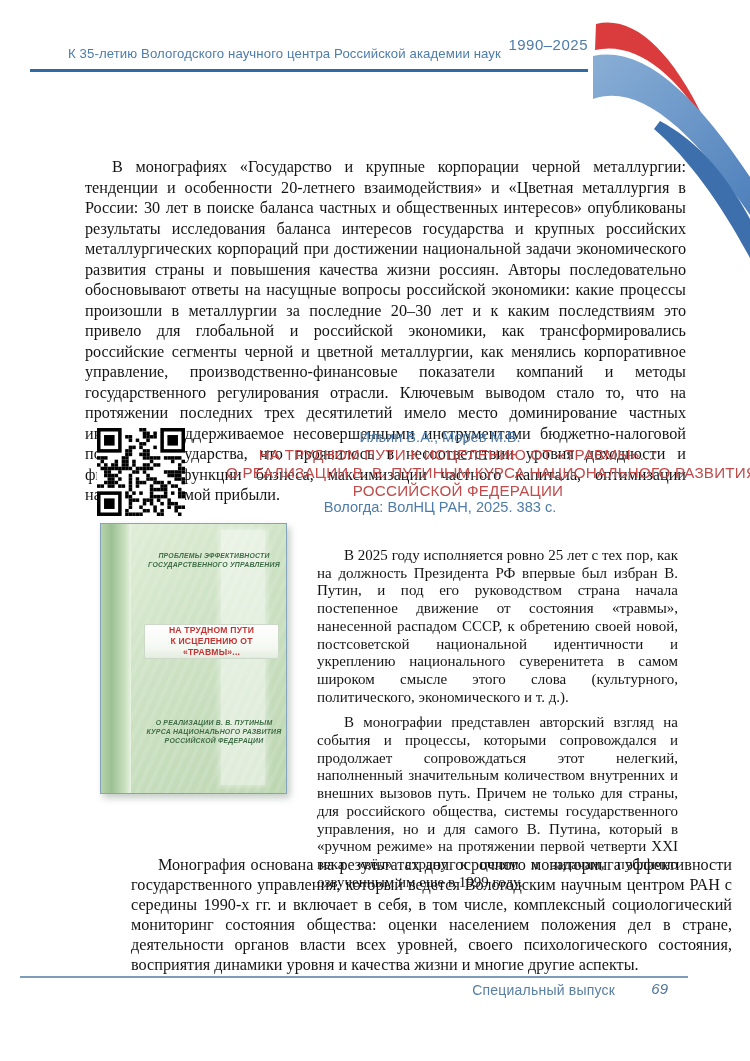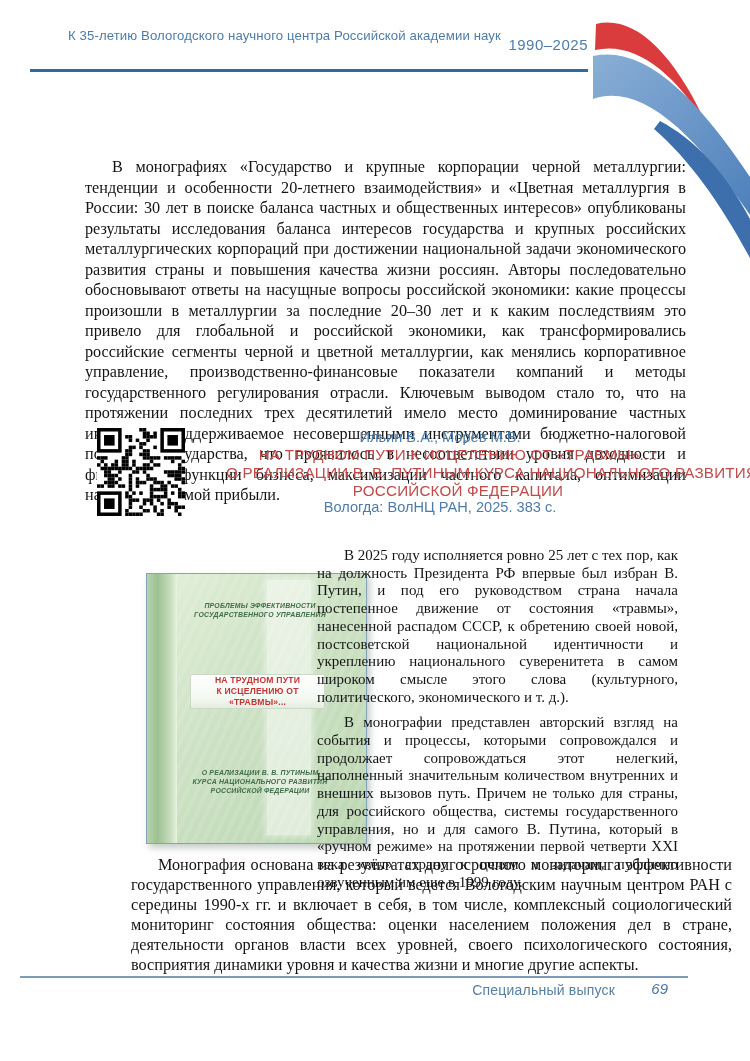--- a/index.html
+++ b/index.html
@@ -2,21 +2,21 @@
 <html lang="ru"><head>
 <meta charset="utf-8">
 <style>
   html,body{margin:0;padding:0;background:#ffffff;}
   .page{
     position:relative;width:750px;height:1061px;background:#ffffff;
     overflow:hidden;font-family:"Liberation Serif",serif;color:#141414;
   }
   
   .hdr-note{
-    position:absolute;left:68px;top:28px;
+    position:absolute;left:68px;top:46px;
     font-family:"Liberation Sans",sans-serif;font-size:13.2px;color:#4d7cab;
     letter-spacing:.1px;white-space:nowrap;
   }
   .hdr-years{
     position:absolute;right:162px;top:36px;
     font-family:"Liberation Sans",sans-serif;font-size:15px;color:#4d7cab;
     letter-spacing:.5px;
   }
   .hdr-rule{position:absolute;left:30px;top:69px;width:558px;height:3px;background:#2f6ba3;}
   .swoosh{position:absolute;top:0;right:0;width:160px;height:265px;}
@@ -33,28 +33,27 @@
   .cite{
     position:absolute;left:190px;top:429px;width:500px;text-align:center;
     font-family:Liberation Sans, sans-serif;
   }
   .cite div{white-space:nowrap;}
   .cite-authors{font-size:14.6px;line-height:17.4px;color:#4d7cab;}
   .cite-title{font-size:15.2px;line-height:17.6px;color:#c14a4a;letter-spacing:.2px;padding-left:36px;}
   .cite-imprint{font-size:14.6px;line-height:17.6px;color:#4d7cab;}
   
   .book{
-    position:absolute;left:100px;top:573px;width:221px;height:271px;
+    position:absolute;left:100px;top:523px;width:187px;height:271px;
     background:
       repeating-linear-gradient(115deg,rgba(255,255,255,.10) 0 4px,rgba(0,0,0,0) 4px 9px),
       linear-gradient(135deg,#e2efda 0%,#cde2c4 45%,#bcd6b1 100%);
     border:1px solid #84a3bd;box-sizing:border-box;
     box-shadow:3px 4px 7px rgba(90,110,95,.35);
     font-family:"Liberation Sans",sans-serif;
-    margin-left:46px;
   }
   .book-spine{
     position:absolute;left:0;top:0;width:30px;height:100%;
     background:linear-gradient(90deg,#b7d3ac 0%,#9cc093 35%,#cfe3c5 85%,#e9f3e3 100%);
   }
   .book-stripe{
     position:absolute;left:120px;top:6px;width:44px;height:255px;
     background:rgba(255,255,255,.5);box-shadow:0 0 6px 2px rgba(255,255,255,.45);
   }
   .book-series{

